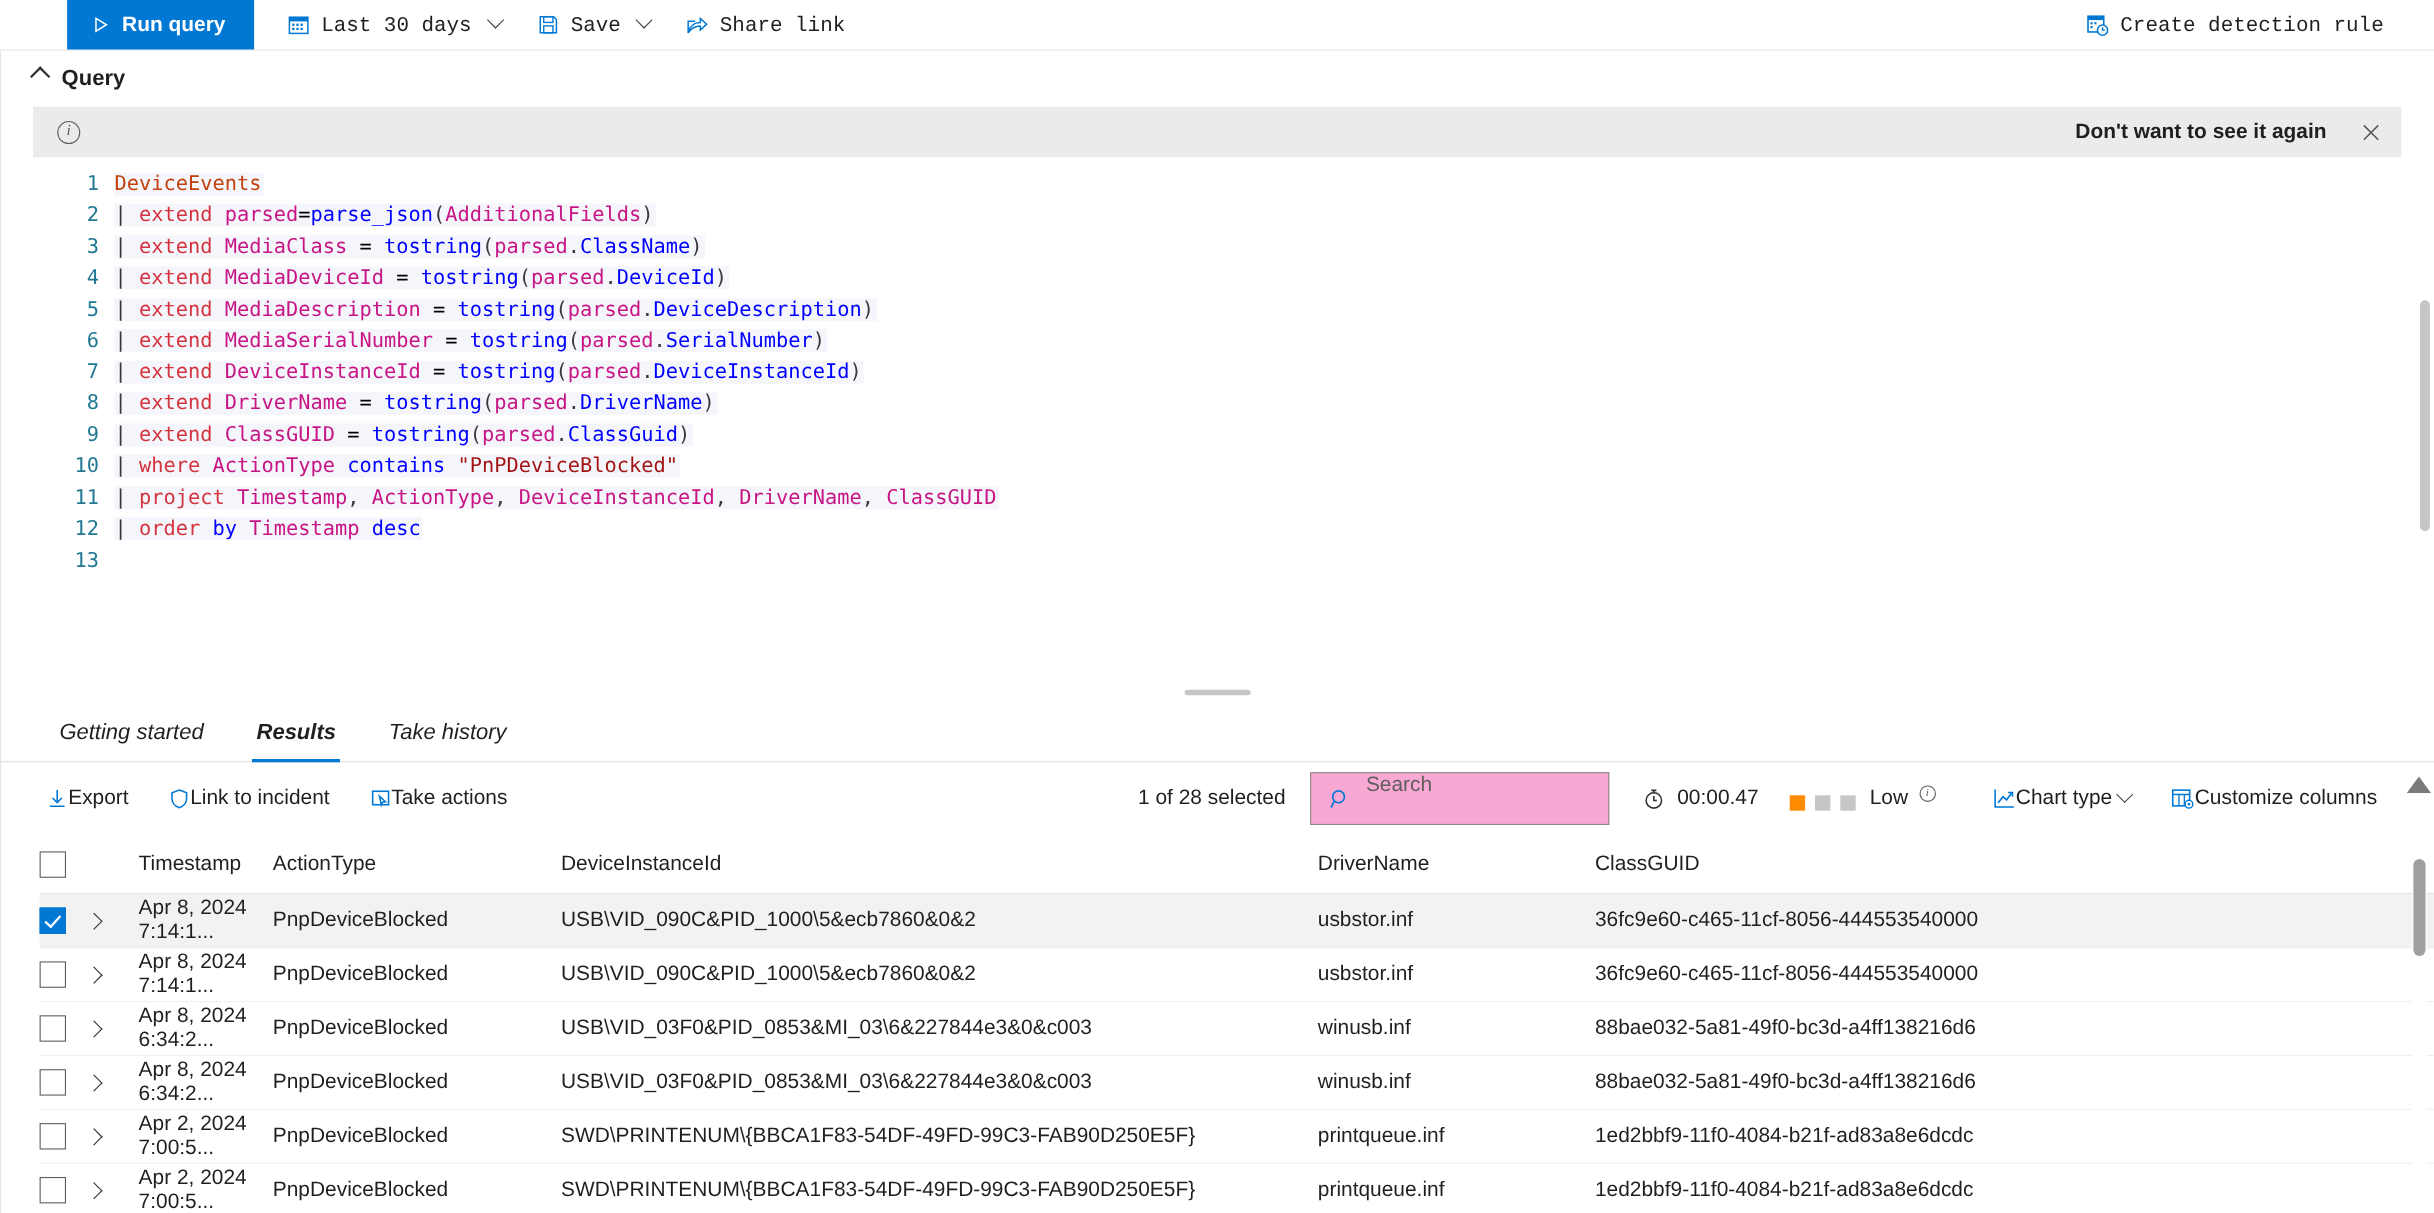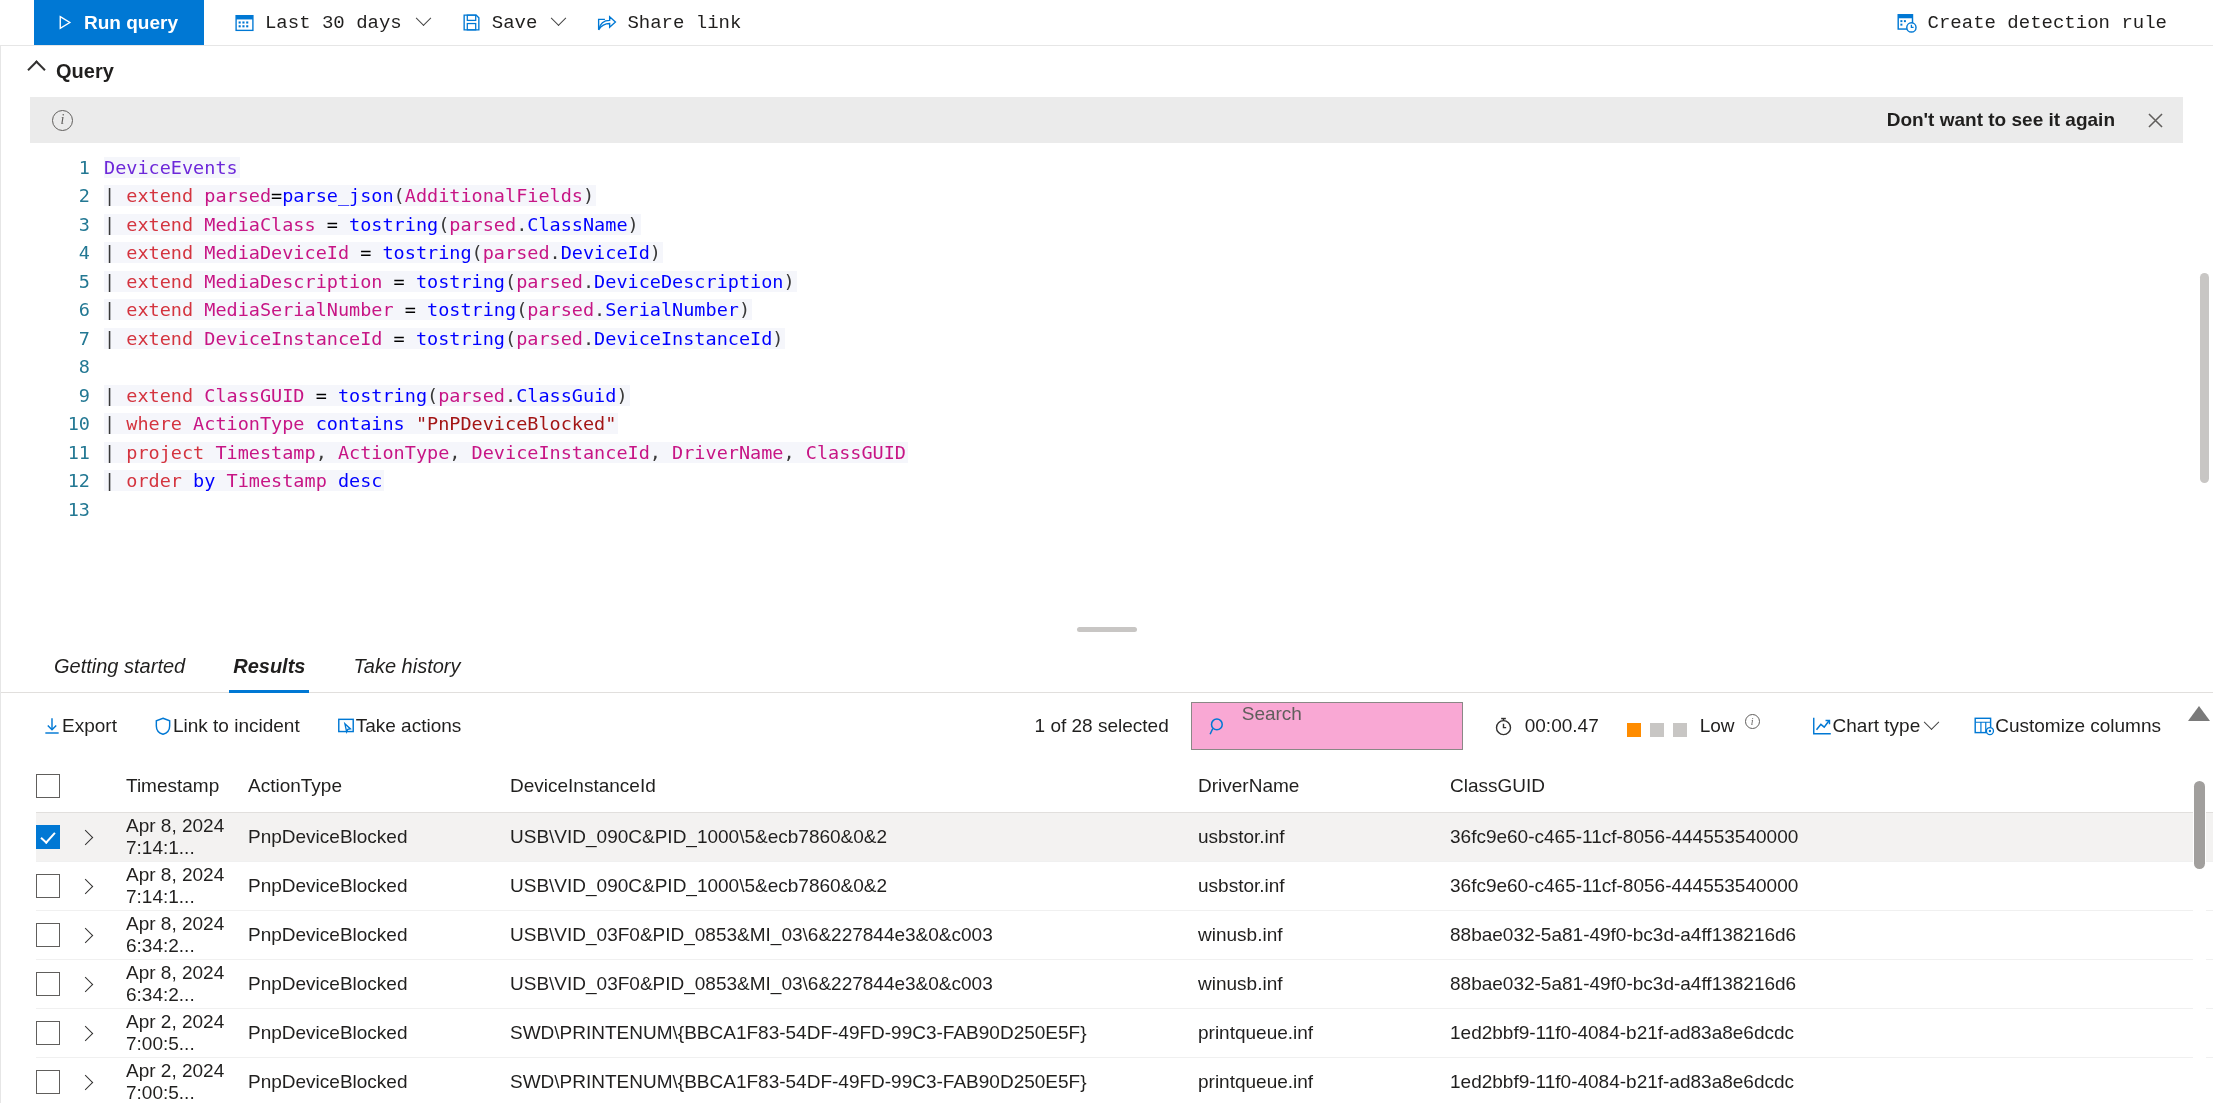--- a/index.html
+++ b/index.html
@@ -32,20 +32,21 @@
     color: #fff;
     font-weight: bold;
     display: flex;
     align-items: center;
     gap: 11px;
     padding: 0 26px 0 22px;
     font-size: 19px;
     cursor: pointer;
     border: none;
     font-family: "Liberation Sans", sans-serif;
+    margin-left: 27px;
   }
   .tb-item {
     display: flex;
     align-items: center;
     gap: 10px;
     padding: 0 16px;
     cursor: pointer;
     color: #201f1e;
     white-space: nowrap;
     font-family: Liberation Mono, monospace;
@@ -122,21 +123,21 @@
     padding-right: 14px;
     color: #237893;
     flex: 0 0 auto;
     font-family: "DejaVu Sans Mono", monospace;
     font-size: 18.5px;
   }
   .code-text { background: #f5f6fb; padding-right: 2px; }
   .kw    { color: #d4343f; }      
   .fn    { color: #0000ff; }      
   .col   { color: #c71585; }      
-  .tbl   { color: #6d28d9; }
+  .tbl   { color: #c2410c; }
   .str   { color: #a31515; }
   .punc  { color: #393939; }
   .op    { color: #000000; }
 
   
   .splitter-wrap {
     position: absolute; left: 0; right: 0; top: 624px; height: 10px;
     display: flex; align-items: center; justify-content: center;
   }
   .splitter {
@@ -347,21 +348,21 @@
 
 <div class="editor">
   <div id="code-lines">
       <div class="code-line"><span class="lineno">1</span><span class="code-text"><span class="tbl">DeviceEvents</span></span></div>
       <div class="code-line"><span class="lineno">2</span><span class="code-text"><span class="punc">| </span><span class="kw">extend </span><span class="col">parsed</span><span class="op">=</span><span class="fn">parse_json</span><span class="punc">(</span><span class="col">AdditionalFields</span><span class="punc">)</span></span></div>
       <div class="code-line"><span class="lineno">3</span><span class="code-text"><span class="punc">| </span><span class="kw">extend </span><span class="col">MediaClass</span><span class="op"> = </span><span class="fn">tostring</span><span class="punc">(</span><span class="col">parsed</span><span class="punc">.</span><span class="fn">ClassName</span><span class="punc">)</span></span></div>
       <div class="code-line"><span class="lineno">4</span><span class="code-text"><span class="punc">| </span><span class="kw">extend </span><span class="col">MediaDeviceId</span><span class="op"> = </span><span class="fn">tostring</span><span class="punc">(</span><span class="col">parsed</span><span class="punc">.</span><span class="fn">DeviceId</span><span class="punc">)</span></span></div>
       <div class="code-line"><span class="lineno">5</span><span class="code-text"><span class="punc">| </span><span class="kw">extend </span><span class="col">MediaDescription</span><span class="op"> = </span><span class="fn">tostring</span><span class="punc">(</span><span class="col">parsed</span><span class="punc">.</span><span class="fn">DeviceDescription</span><span class="punc">)</span></span></div>
       <div class="code-line"><span class="lineno">6</span><span class="code-text"><span class="punc">| </span><span class="kw">extend </span><span class="col">MediaSerialNumber</span><span class="op"> = </span><span class="fn">tostring</span><span class="punc">(</span><span class="col">parsed</span><span class="punc">.</span><span class="fn">SerialNumber</span><span class="punc">)</span></span></div>
       <div class="code-line"><span class="lineno">7</span><span class="code-text"><span class="punc">| </span><span class="kw">extend </span><span class="col">DeviceInstanceId</span><span class="op"> = </span><span class="fn">tostring</span><span class="punc">(</span><span class="col">parsed</span><span class="punc">.</span><span class="fn">DeviceInstanceId</span><span class="punc">)</span></span></div>
-      <div class="code-line"><span class="lineno">8</span></div>
+      <div class="code-line"><span class="lineno">8</span><span class="code-text"><span class="punc">| </span><span class="kw">extend </span><span class="col">DriverName</span><span class="op"> = </span><span class="fn">tostring</span><span class="punc">(</span><span class="col">parsed</span><span class="punc">.</span><span class="fn">DriverName</span><span class="punc">)</span></span></div>
       <div class="code-line"><span class="lineno">9</span><span class="code-text"><span class="punc">| </span><span class="kw">extend </span><span class="col">ClassGUID</span><span class="op"> = </span><span class="fn">tostring</span><span class="punc">(</span><span class="col">parsed</span><span class="punc">.</span><span class="fn">ClassGuid</span><span class="punc">)</span></span></div>
       <div class="code-line"><span class="lineno">10</span><span class="code-text"><span class="punc">| </span><span class="kw">where </span><span class="col">ActionType </span><span class="fn">contains </span><span class="str">"PnPDeviceBlocked"</span></span></div>
       <div class="code-line"><span class="lineno">11</span><span class="code-text"><span class="punc">| </span><span class="kw">project </span><span class="col">Timestamp</span><span class="punc">, </span><span class="col">ActionType</span><span class="punc">, </span><span class="col">DeviceInstanceId</span><span class="punc">, </span><span class="col">DriverName</span><span class="punc">, </span><span class="col">ClassGUID</span></span></div>
       <div class="code-line"><span class="lineno">12</span><span class="code-text"><span class="punc">| </span><span class="kw">order </span><span class="fn">by </span><span class="col">Timestamp </span><span class="fn">desc</span></span></div>
       <div class="code-line"><span class="lineno">13</span><span class="code-text"></span></div>
     </div>
 
   <div class="vscroll-main">
     <div class="thumb"></div>
   </div>

